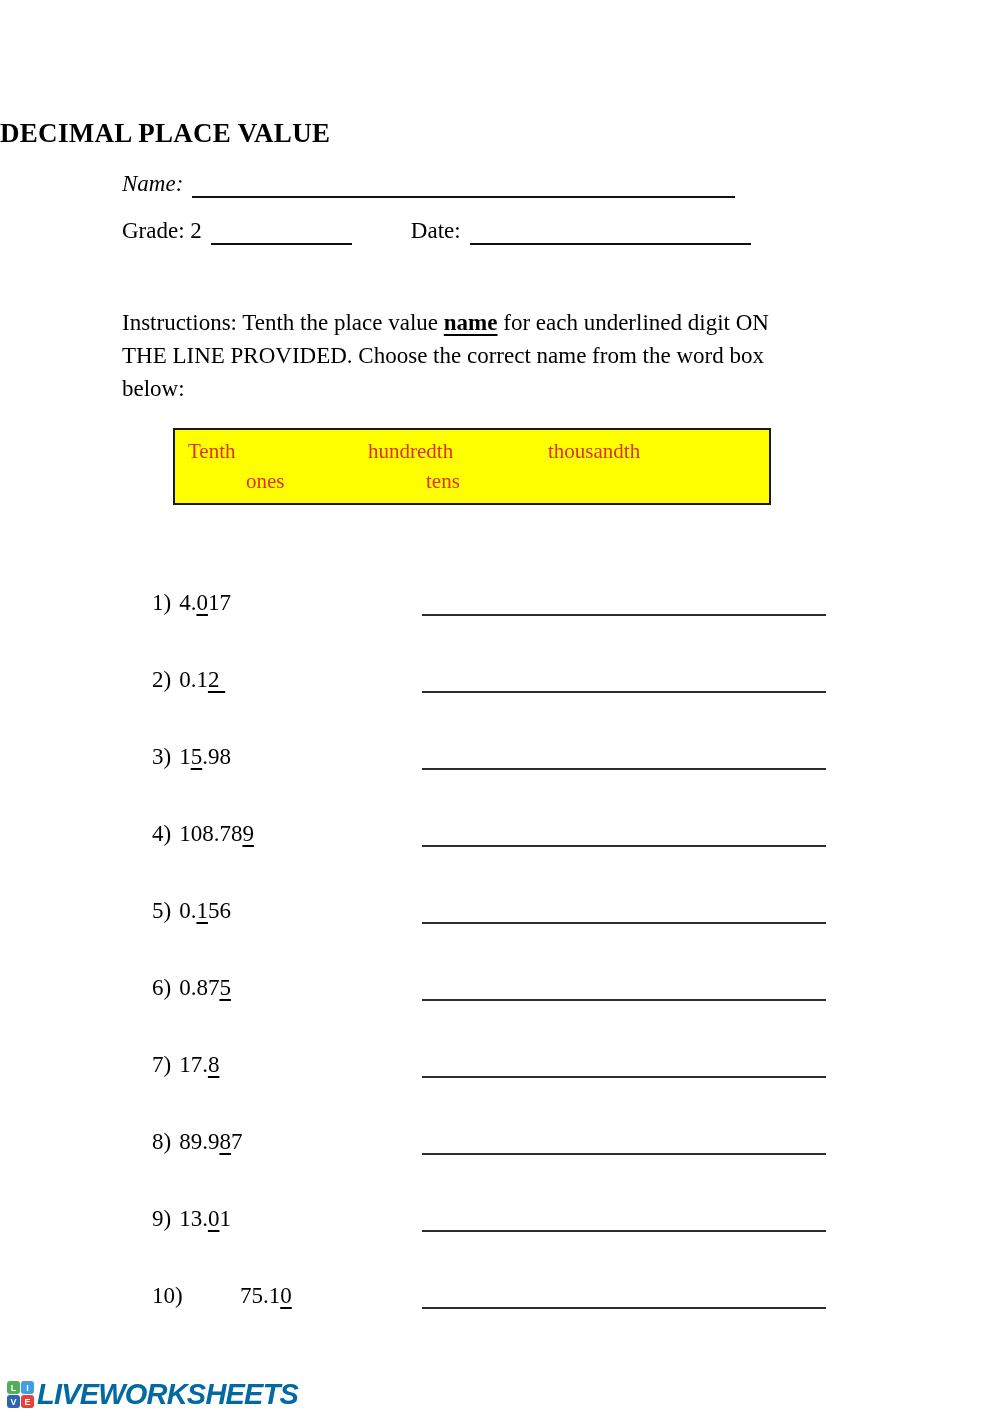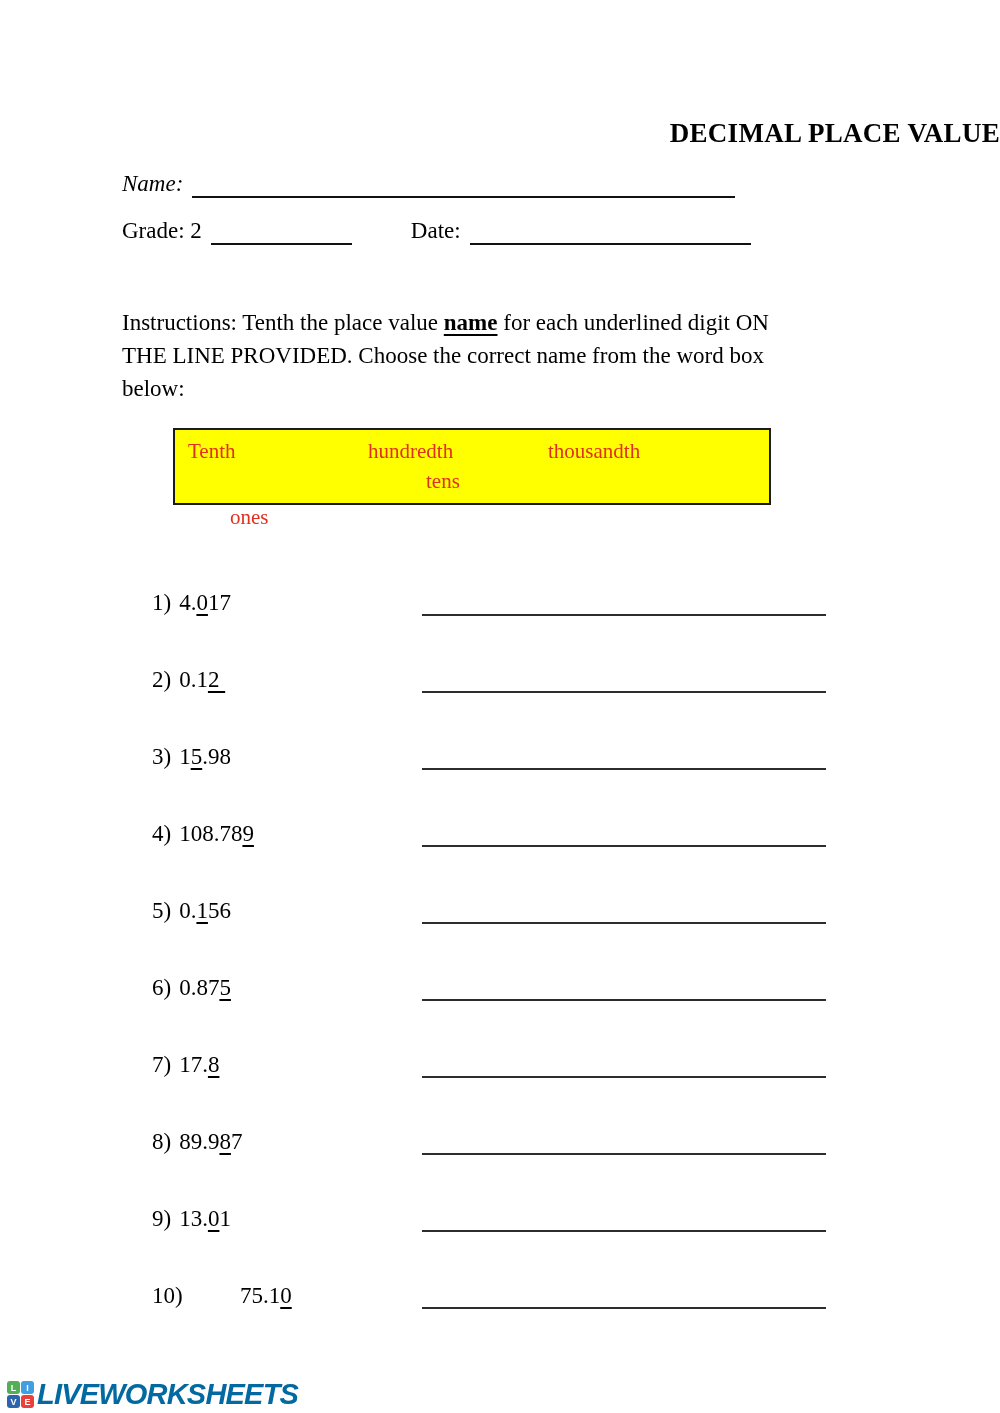--- a/index.html
+++ b/index.html
@@ -12,21 +12,21 @@
     font-family: "Liberation Serif", serif;
     color: #000000;
     overflow: hidden;
     margin: 0 auto;
   }
 
   .title {
     position: absolute;
     top: 118px; left: 0;
     width: 100%;
-    text-align: right;
+    text-align: left;
     font-size: 27px;
     font-weight: bold;
     letter-spacing: 0.3px;
   }
 
   .name-row {
     position: absolute;
     top: 170px; left: 122px;
     width: 613px;
     display: flex;
@@ -66,21 +66,21 @@
     border: 2px solid #1a1a1a;
     font-size: 21px;
     color: #e0301e;
   }
   .wb-word { position: absolute; white-space: nowrap; }
   .wb-r1 { top: 9px; }
   .wb-r2 { top: 39px; }
   .wb-w-tenth      { left: 13px; }
   .wb-w-hundredth  { left: 193px; }
   .wb-w-thousandth { left: 373px; }
-  .wb-w-ones       { left: 55px; margin-top: 36px; }
+  .wb-w-ones       { left: 71px; }
   .wb-w-tens       { left: 251px; }
 
   .problems {
     position: absolute;
     top: 564px; left: 152px;
     width: 690px;
   }
   .p-row {
     display: flex;
     height: 77px;

